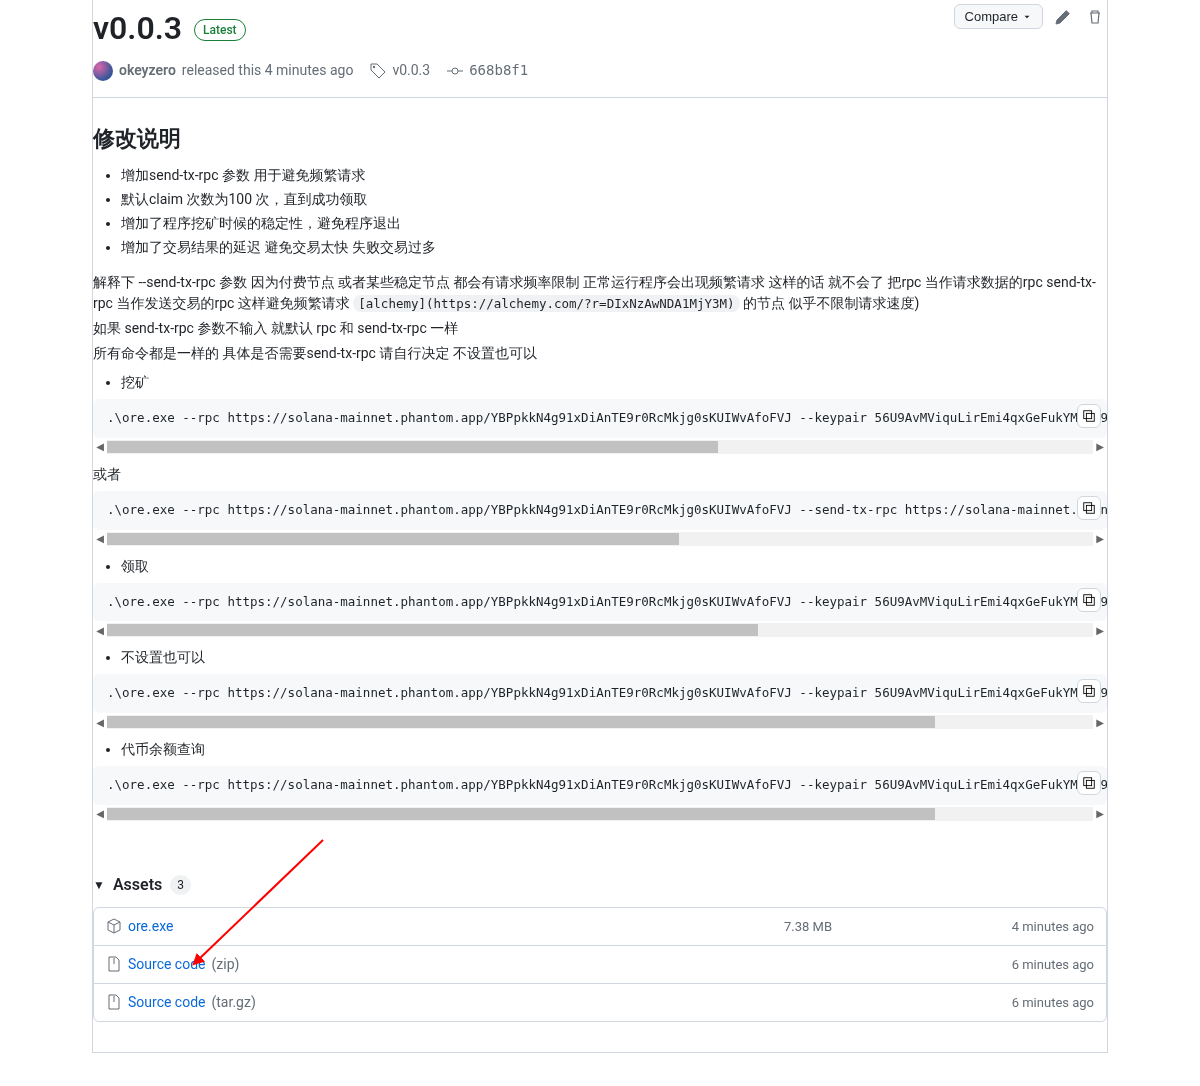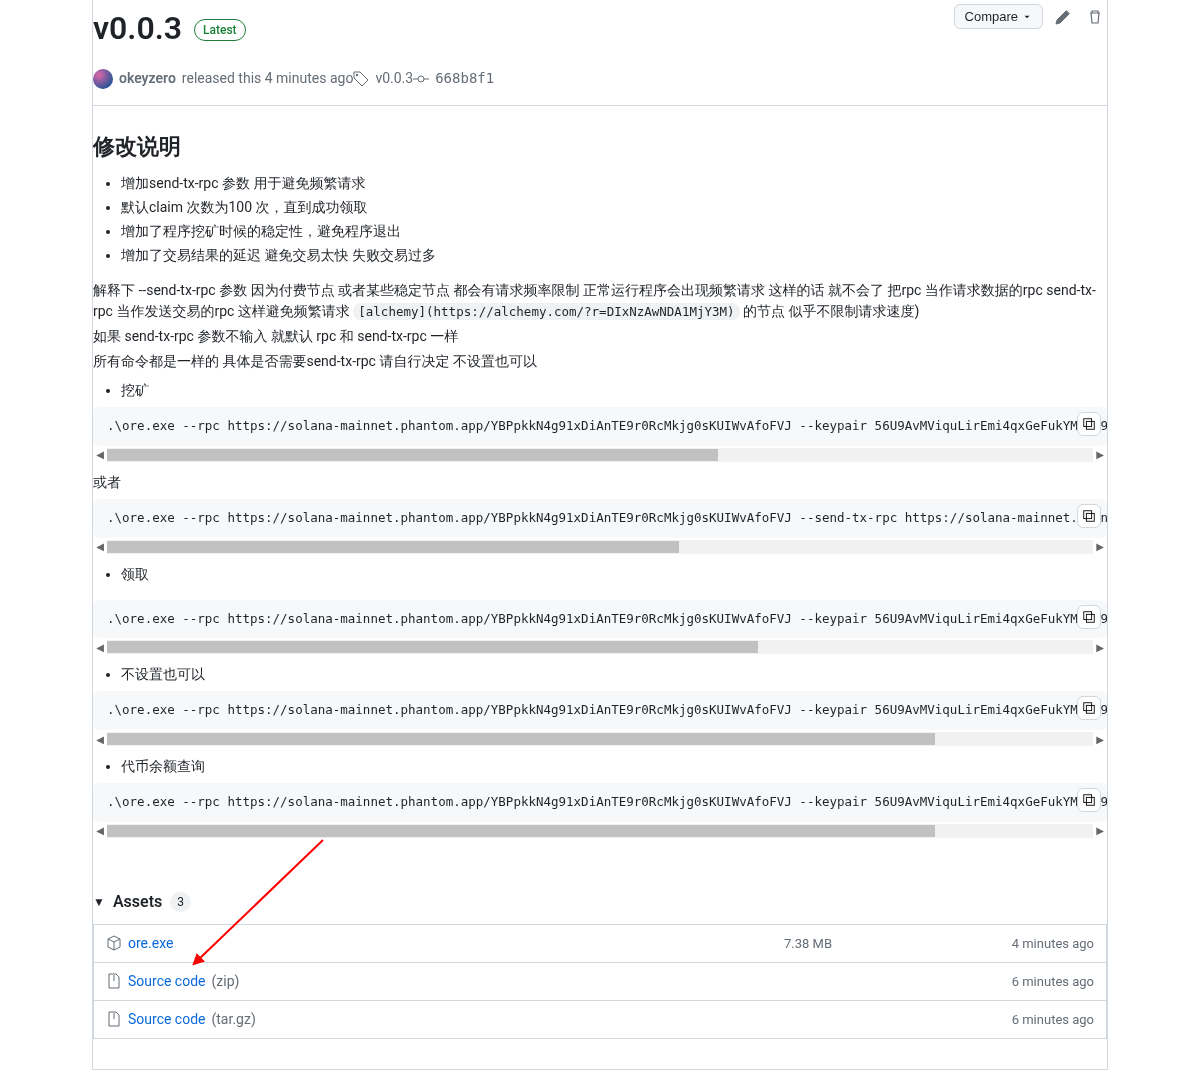--- a/index.html
+++ b/index.html
@@ -42,22 +42,22 @@
   .btn{
     border:1px solid var(--border);background:#f6f8fa;border-radius:6px;
     padding:4px 10px;font-size:13px;color:var(--text);display:flex;align-items:center;gap:4px;
   }
   .icon-btn{
     border:none;background:none;padding:4px;color:var(--muted);cursor:pointer;
     display:flex;align-items:center;
   }
   svg{display:block;}
   .meta-row{
-    display:flex;align-items:center;gap:0;color:var(--muted);font-size:14px;
-    margin-top:12px;padding-bottom:16px;border-bottom:1px solid var(--border);
+    display:flex;align-items:center;gap:17px;color:var(--muted);font-size:14px;
+    margin-top:4px;padding-bottom:16px;border-bottom:1px solid var(--border);
   }
   .avatar{
     width:20px;height:20px;border-radius:50%;
     background:radial-gradient(circle at 30% 30%,#d6a,#359 70%);flex:0 0 auto;
   }
   .meta-seg{display:flex;align-items:center;gap:6px;}
   .author{font-weight:600;color:var(--muted);}
   .body{padding:16px 0 8px;}
   .body h2{font-size:22px;font-weight:700;margin:8px 0 10px;}
   .body ul{margin:4px 0 14px;padding-left:28px;}
@@ -89,21 +89,21 @@
   .hscroll-fake .arrow{font-size:10px;color:#666;width:14px;text-align:center;}
   .section-gap{height:28px;}
   .assets-header{
     display:flex;align-items:center;gap:8px;font-weight:600;font-size:16px;
     padding:6px 0 10px;
   }
   .caret{font-size:12px;}
   .counter{
     background:#afb8c133;border-radius:2em;padding:1px 7px;font-size:12px;font-weight:400;
   }
-  .asset-list{border:1px solid var(--border);border-radius:0;overflow:hidden;margin-bottom:30px;}
+  .asset-list{border:1px solid var(--border);border-radius:6px;overflow:hidden;margin-bottom:30px;}
   .asset-row{
     display:flex;align-items:center;padding:8px 12px;border-top:1px solid var(--border);
   }
   .asset-row:first-child{border-top:none;}
   .asset-name{display:flex;align-items:center;gap:6px;color:var(--link);flex:1;}
   .asset-name .ext{color:var(--muted);}
   .asset-size{width:150px;color:var(--muted);font-size:13px;margin-left:32px;}
   .asset-time{width:160px;text-align:right;color:var(--muted);font-size:13px;}
   .page{position:relative;}
   .arrow-svg{position:absolute;left:90px;top:830px;width:160px;height:160px;pointer-events:none;}
@@ -200,21 +200,21 @@
               <rect x="2" y="2" width="9" height="9" fill="none" stroke="currentColor"></rect>
             </svg>
           </button></div>
         <div class="hscroll-fake">
           <span class="arrow">◀</span>
           <div class="track">
             <div class="thumb" style="width:58%"></div>
           </div>
           <span class="arrow">▶</span>
         </div>
-        <ul style="margin: 8px 0px 15px; font-family: Liberation Serif, serif;">
+        <ul style="margin: 8px 0px 6px; font-family: Liberation Serif, serif;">
           <li>领取</li>
         </ul>
         <div class="code-block">.\ore.exe --rpc https://solana-mainnet.phantom.app/YBPpkkN4g91xDiAnTE9r0RcMkjg0sKUIWvAfoFVJ --keypair 56U9AvMViquLirEmi4qxGeFukYMrE59ryrvcCQDYK9Vgywnwl V<button class="copy-btn">
             <svg width="14" height="14" viewBox="0 0 16 16">
               <rect x="5" y="5" width="9" height="9" fill="none" stroke="currentColor"></rect>
               <rect x="2" y="2" width="9" height="9" fill="none" stroke="currentColor"></rect>
             </svg>
           </button></div>
         <div class="hscroll-fake">
           <span class="arrow">◀</span>

